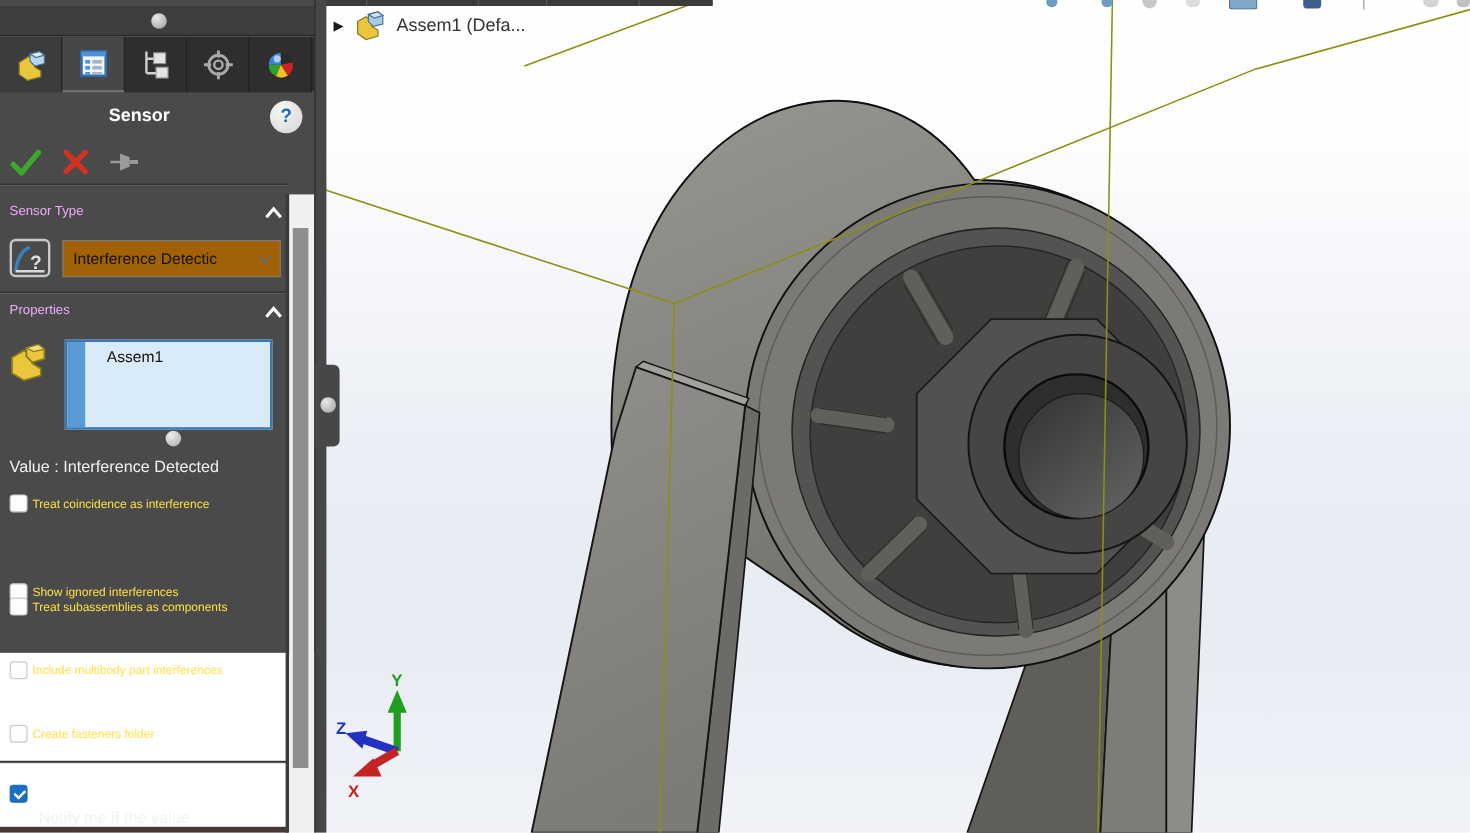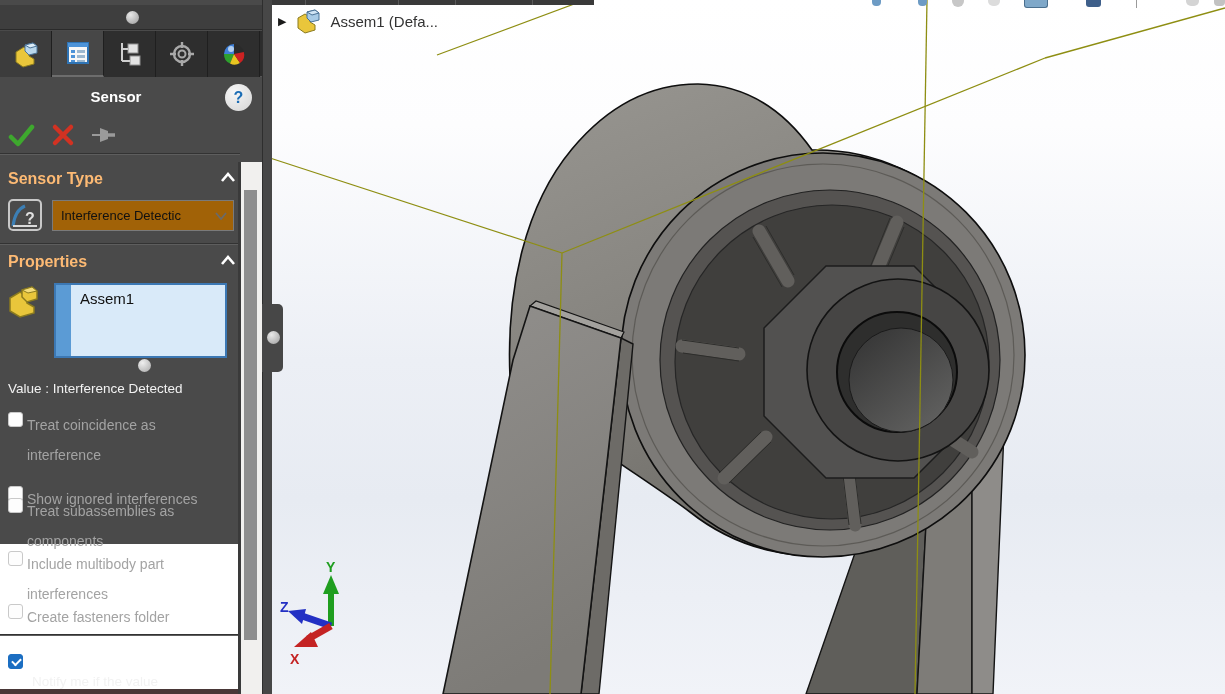--- a/index.html
+++ b/index.html
@@ -36,48 +36,48 @@
   .tab.active { background:#474747; border-bottom:2px solid #6d6d6d; }
   #title-row { position:absolute; left:0; top:77px; width:266px; height:42px; }
   #page-title { position:absolute; left:0; top:11px; width:232px; text-align:center;
     font-size:15px; font-weight:bold; color:#fff; }
   #help-btn { position:absolute; right:14px; top:7px; width:27px; height:27px; border-radius:50%;
     background:radial-gradient(circle at 35% 30%,#f7f7f7,#d4d4d4); color:#1b6db5;
     font-weight:bold; font-size:16px; text-align:center; line-height:27px; }
   #actions { position:absolute; left:8px; top:120px; height:30px; display:flex; gap:16px; align-items:center; }
   .divider { position:absolute; left:0; width:240px; height:2px;
     background:linear-gradient(180deg,#333 50%,#5e5e5e 50%); }
-  .sec-head { position:absolute; left:8px; font-size:16px; font-weight:bold; color:#fdba74; }
+  .sec-head { position:absolute; left:8px; font-size:11px; font-weight:normal; color:#f0abfc; }
   .chev { position:absolute; left:220px; width:16px; height:12px; }
 
   
   #sensor-icon { position:absolute; left:7px; top:198px; width:36px; height:34px; }
   #sensor-dd { position:absolute; left:52px; top:200px; width:182px; height:31px; background:#a16207;
     border:1px solid #7a7a7a; display:flex; align-items:center; }
   #sensor-dd .val { flex:1; font-size:13px; color:#111; padding-left:8px; white-space:nowrap; overflow:hidden; }
   #sensor-dd .dd-btn { width:24px; height:100%; display:flex; align-items:center; justify-content:center; }
 
   
   #prop-icon { position:absolute; left:6px; top:284px; width:38px; height:36px; }
   #prop-box { position:absolute; left:54px; top:283px; width:173px; height:75px;
     border:2px solid #3c78b4; background:#d9eaf9; display:flex; }
   #prop-box .strip { width:15px; background:#5b9bd5; }
-  #prop-box .itm { font-size:15px; color:#111; padding:5px 0 0 9px; }
+  #prop-box .itm { font-size:13px; color:#111; padding:5px 0 0 18px; }
   #prop-resize { position:absolute; left:138px; top:359px; width:13px; height:13px; border-radius:50%;
     background:radial-gradient(circle at 35% 30%,#efefef,#a8a8a8); }
   #value-text { position:absolute; left:8px; top:381px; font-size:13.5px; color:#f2f2f2; }
 
   
   .cbrow { position:absolute; left:8px; display:flex; gap:4px; width:212px; }
   .cb { width:15px; height:15px; min-width:15px; background:#fdfdfd; border:1px solid #c9c9c9;
     border-radius:3px; margin-top:2px; }
   .cb.checked { background:#1b6ec2; border-color:#1b6ec2; position:relative; }
   .cb.checked::after { content:""; position:absolute; left:3px; top:3px; width:7px; height:4px;
     border-left:2px solid #fff; border-bottom:2px solid #fff; transform:rotate(-45deg); }
-  .cbrow .txt { font-size:14px; line-height:30px; color:#a3a3a3; }
+  .cbrow .txt { font-size:10px; line-height:22px; color:#fde047; }
   #alert-row { position:absolute; left:8px; top:643px; display:flex; gap:7px; align-items:center; }
   #alert-label { font-size:13px; font-weight:bold; color:#fff;margin-top:20px; }
   #notify-text { position:absolute; left:8px; top:674px; font-size:13.5px; color:#f2f2f2;margin-left:24px; }
   #bottom-strip { position:absolute; left:0; top:689px; width:240px; height:5px; background:#493737; }
 
   
   #scroll-track { position:absolute; left:241px; top:162px; width:21px; height:532px; background:#f1f0ee; }
   #scroll-thumb { position:absolute; left:3px; top:28px; width:13px; height:450px; background:#8e8e8e; }
   #panel-edge { position:absolute; left:238px; top:162px; width:3px; height:532px; background:#3a3a3a; }
   #splitter { position:absolute; left:262px; top:0; width:10px; height:694px; background:#474747;

